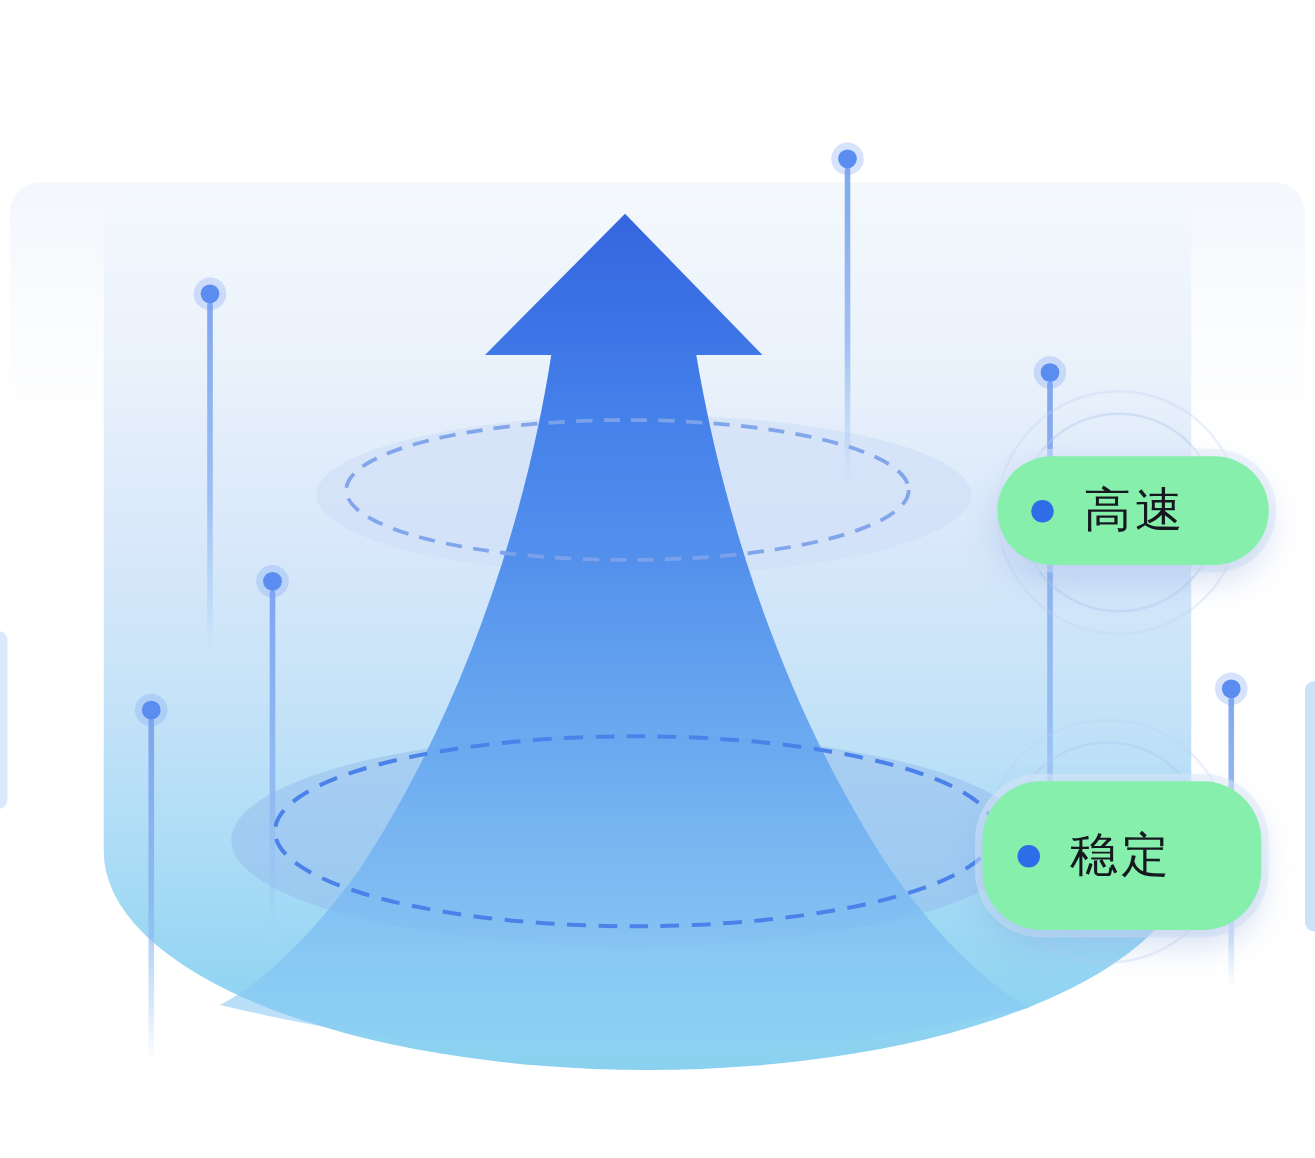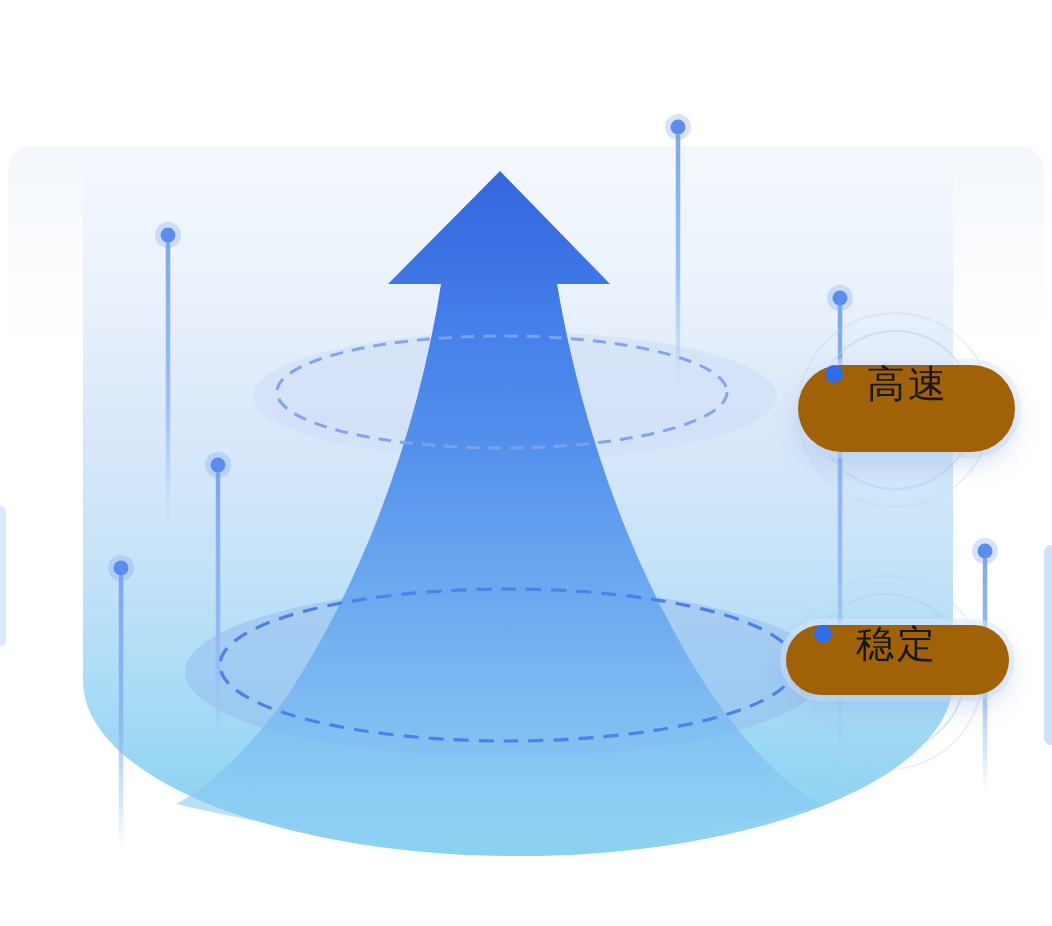--- a/index.html
+++ b/index.html
@@ -29,24 +29,24 @@
   .sliver{position:absolute;border-radius:10px;}
   .sliver-left{left:-8px;top:505px;width:14px;height:142px;background:rgba(203,224,249,0.7);}
   .sliver-right{left:1044px;top:545px;width:14px;height:200px;background:rgba(192,218,248,0.8);}
 
   svg.scene{position:absolute;left:0;top:0;}
 
   
   .halo{position:absolute;border:2px solid rgba(180,202,240,0.45);border-radius:50%;}
 
   
-  .pill{position:absolute;background:#a16207;display:flex;
+  .pill{position:absolute;background:#86efac;display:flex;align-items:center;
     box-shadow:0 12px 26px rgba(116,152,216,0.30),0 0 0 6px rgba(223,234,250,0.5);}
   .pill-hs{left:798px;top:365px;width:190px;height:87px;border-radius:44px;padding-left:27px;}
-  .pill-wd{left:786px;top:625px;width:195px;height:70px;border-radius:47px;padding-left:28px;}
+  .pill-wd{left:786px;top:625px;width:195px;height:119px;border-radius:47px;padding-left:28px;}
   .pill .dot{width:18px;height:18px;border-radius:50%;background:#2f6ce8;flex:0 0 auto;}
   .pill .txt{margin-left:24px;font-size:38px;font-weight:500;color:#15181e;
     letter-spacing:3px;line-height:1;white-space:nowrap;}
 </style>
 </head>
 <body>
 
 <div class="stage">
 
   <div class="backband"></div>

